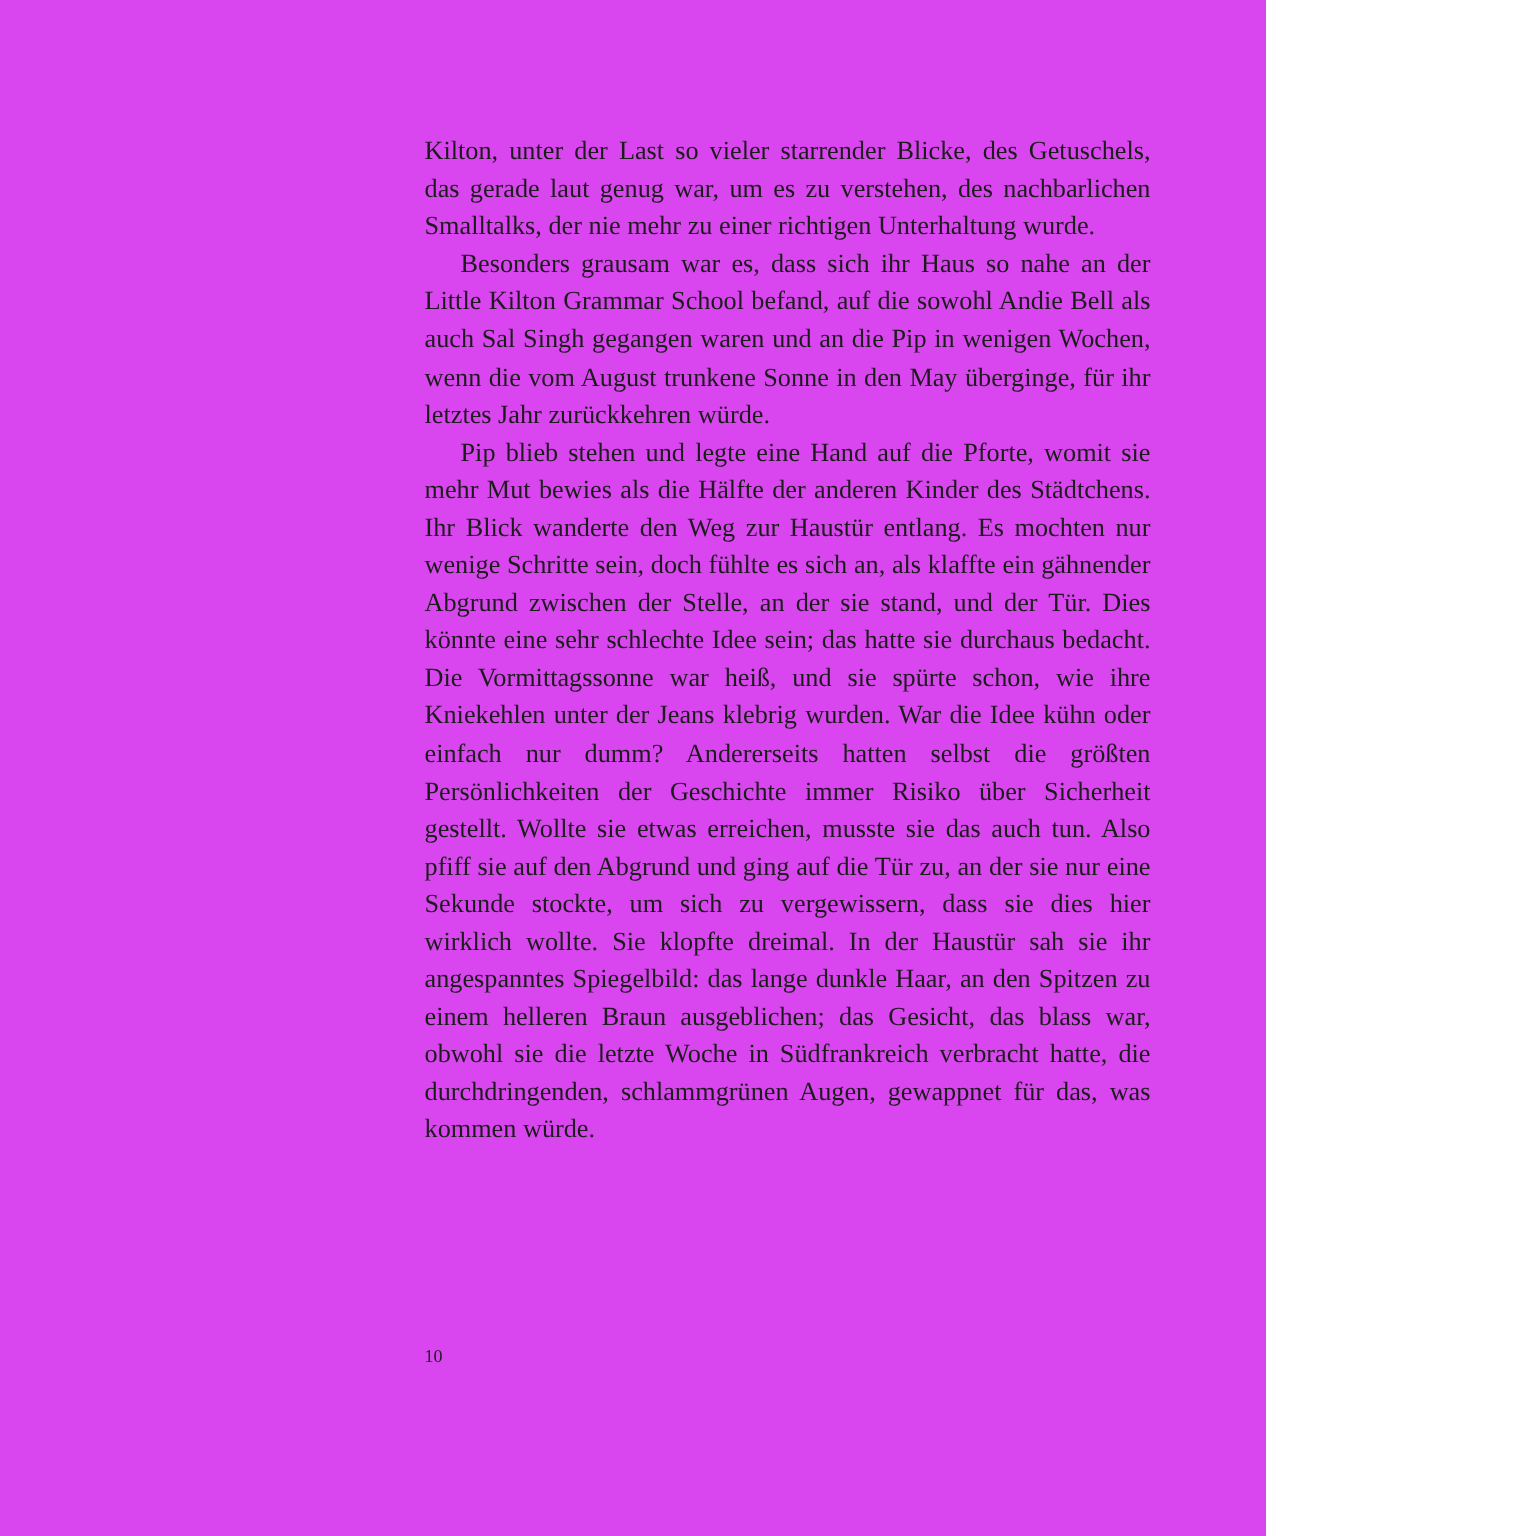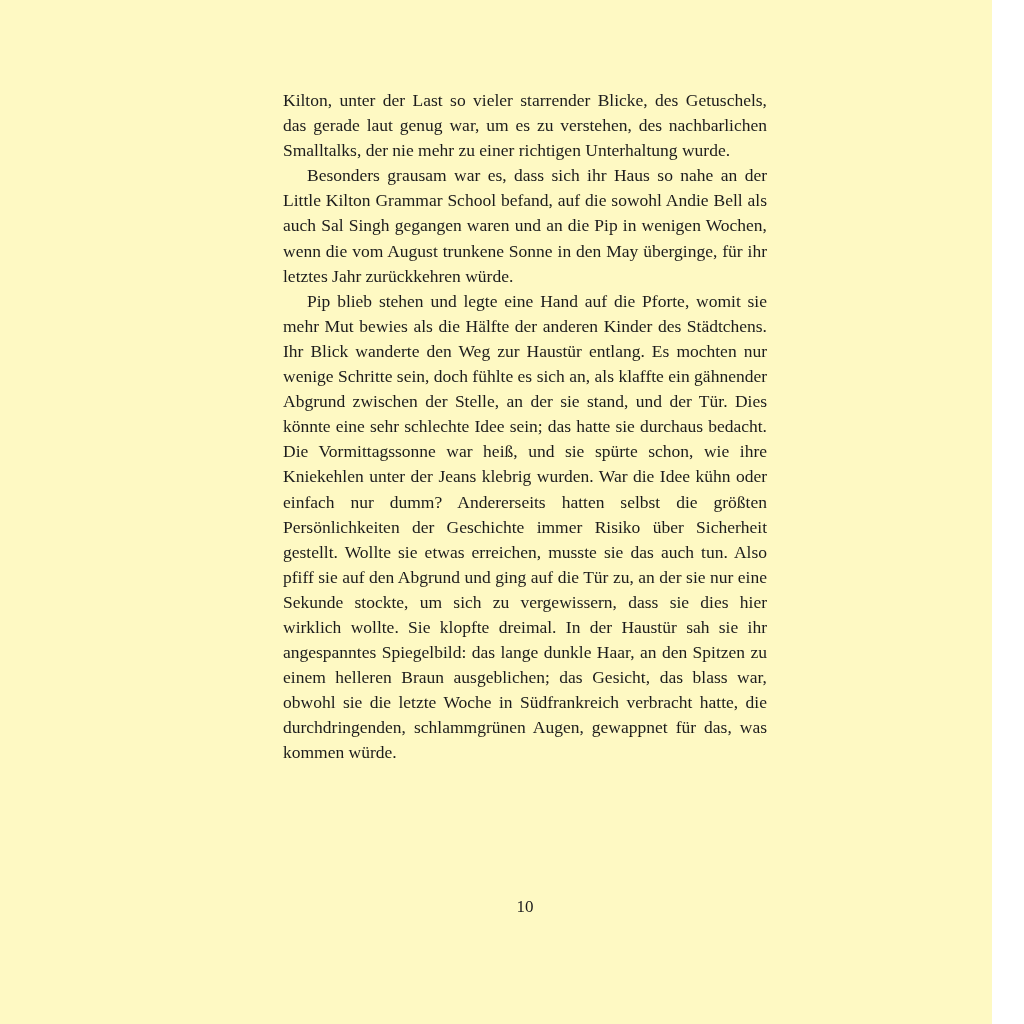--- a/index.html
+++ b/index.html
@@ -12,23 +12,23 @@
     height: 1024px;
     position: relative;
     font-family: "Liberation Serif", "DejaVu Serif", serif;
     color: #1c1c1c;
     -webkit-font-smoothing: antialiased;
   }
   .book-page {
     position: absolute;
     left: 0;
     top: 0;
-    width: 992px;
+    width: 844px;
     height: 1024px;
-    background: #fef9c3;
+    background: #d946ef;
   }
   .text-block {
     position: absolute;
     left: 283px;
     top: 88px;
     width: 484px;
     font-size: 17.5px;
     line-height: 25.1px;
     text-align: justify;
     text-justify: inter-word;
@@ -40,22 +40,21 @@
     padding: 0;
   }
   .text-block p.indented {
     text-indent: 24px;
   }
   .page-number {
     position: absolute;
     left: 283px;
     top: 897px;
     width: 484px;
-    text-align: center;
-    font-size: 17px;
+    font-size: 12px;
     color: #1c1c1c;
   }
 </style>
 </head>
 <body>
 
 <div class="book-page">
   <div class="text-block">
     <p>Kilton, unter der Last so vieler starrender Blicke, des Getuschels, das gerade laut genug war, um es zu verstehen, des nachbarlichen Smalltalks, der nie mehr zu einer richtigen Unterhaltung wurde.</p>
     <p class="indented">Besonders grausam war es, dass sich ihr Haus so nahe an der Little Kilton Grammar School befand, auf die sowohl Andie Bell als auch Sal Singh gegangen waren und an die Pip in wenigen Wochen, wenn die vom August trunkene Sonne in den May überginge, für ihr letztes Jahr zurückkehren würde.</p>

